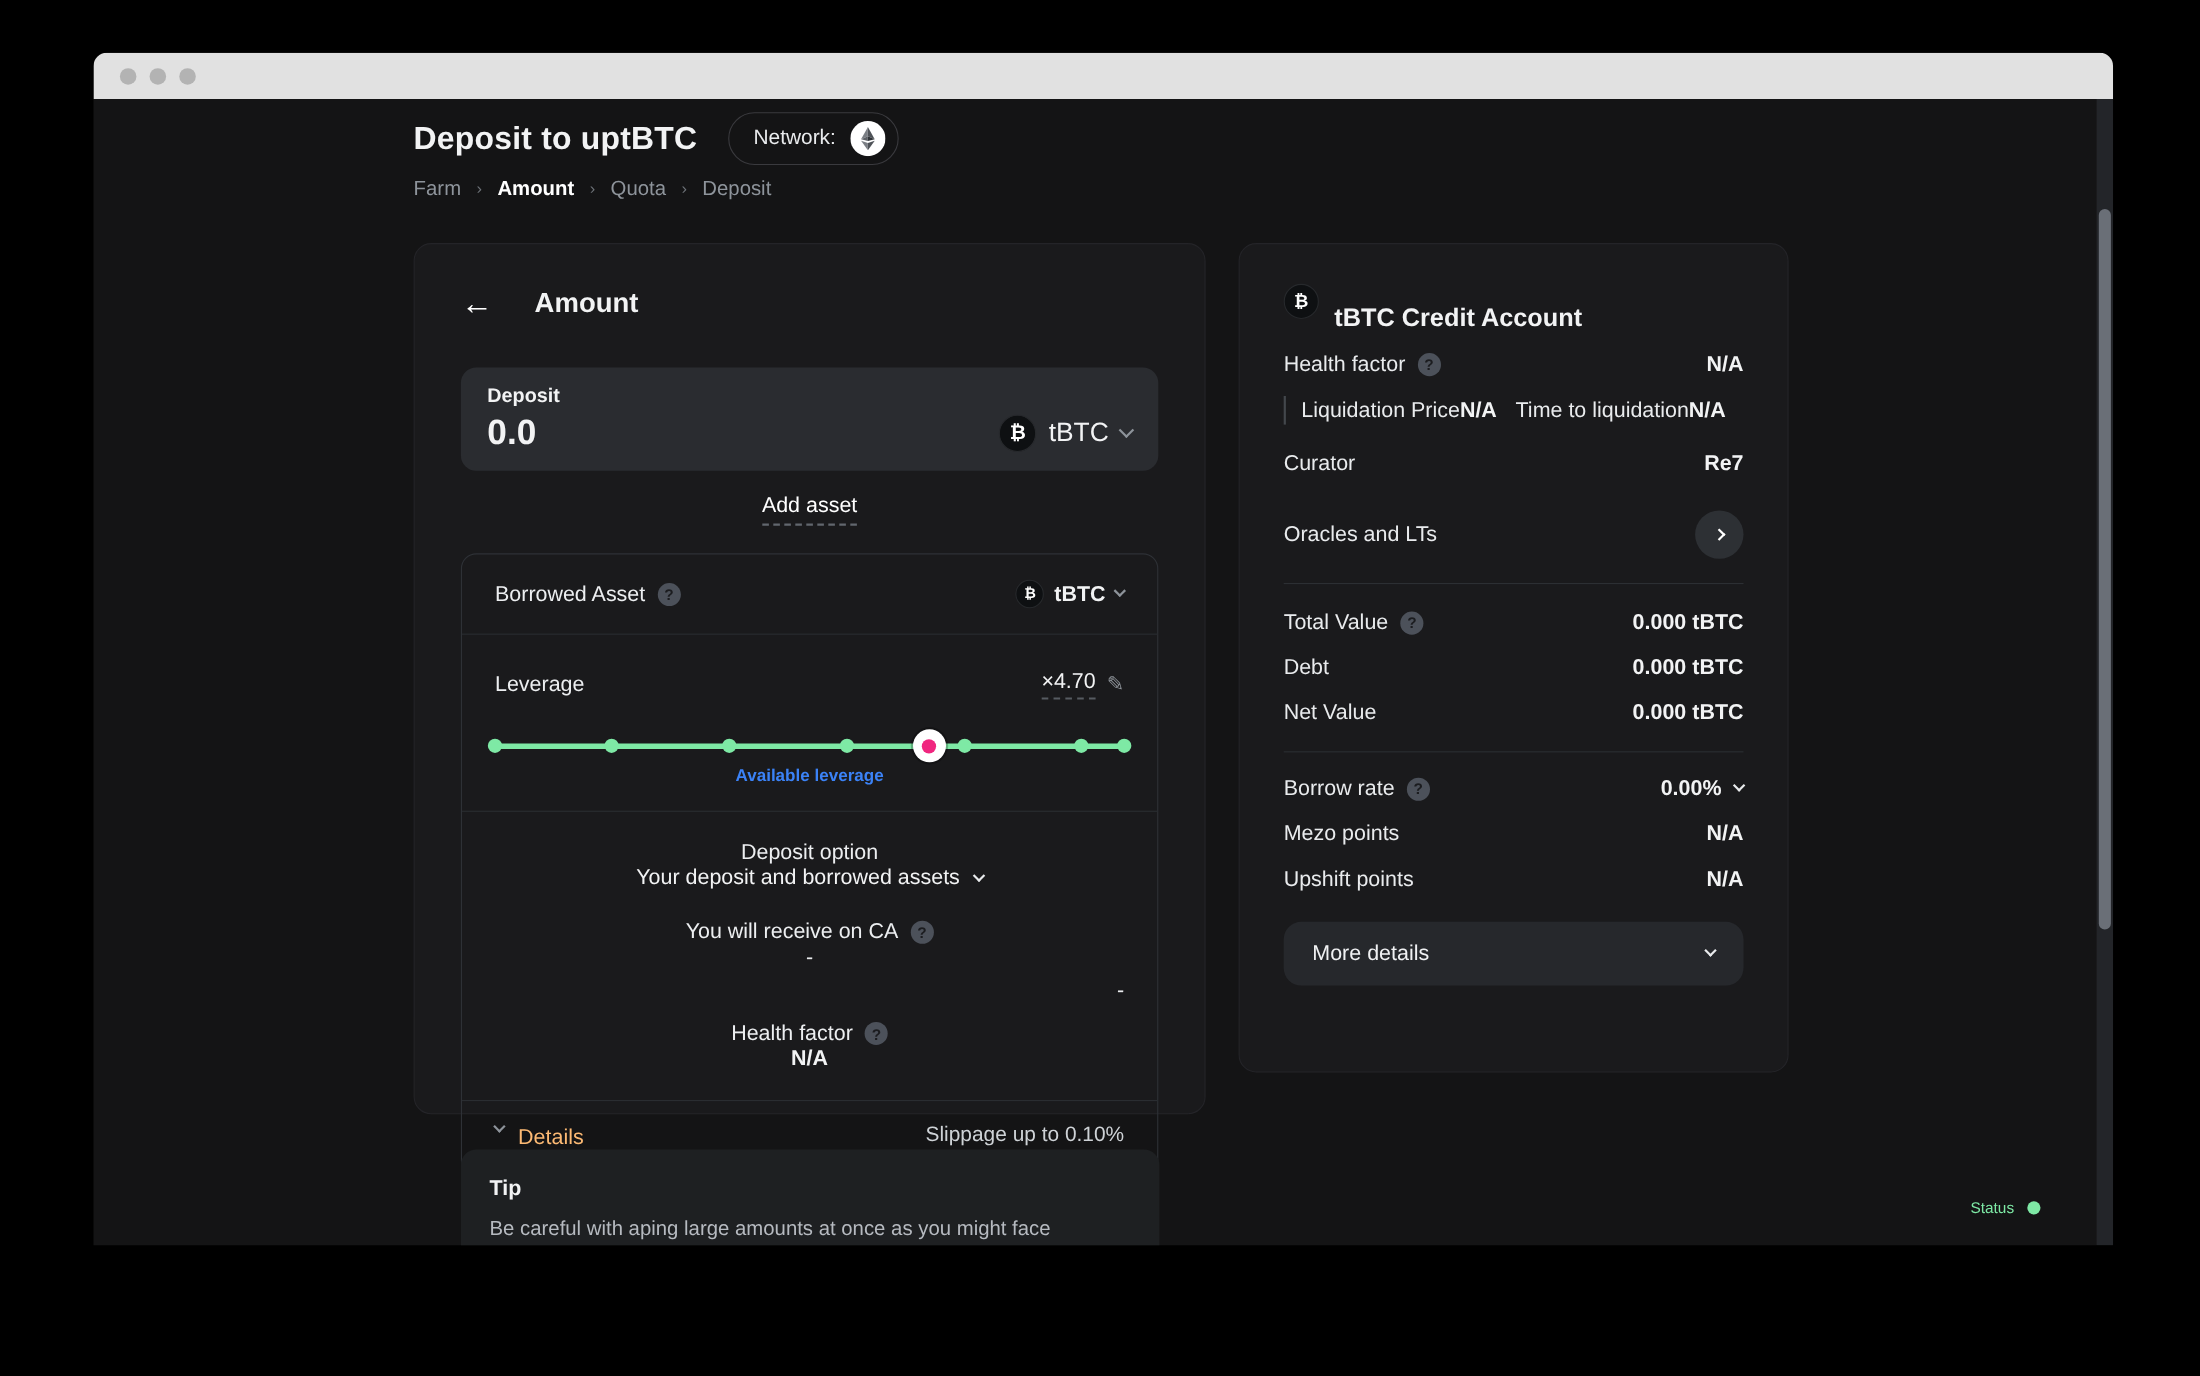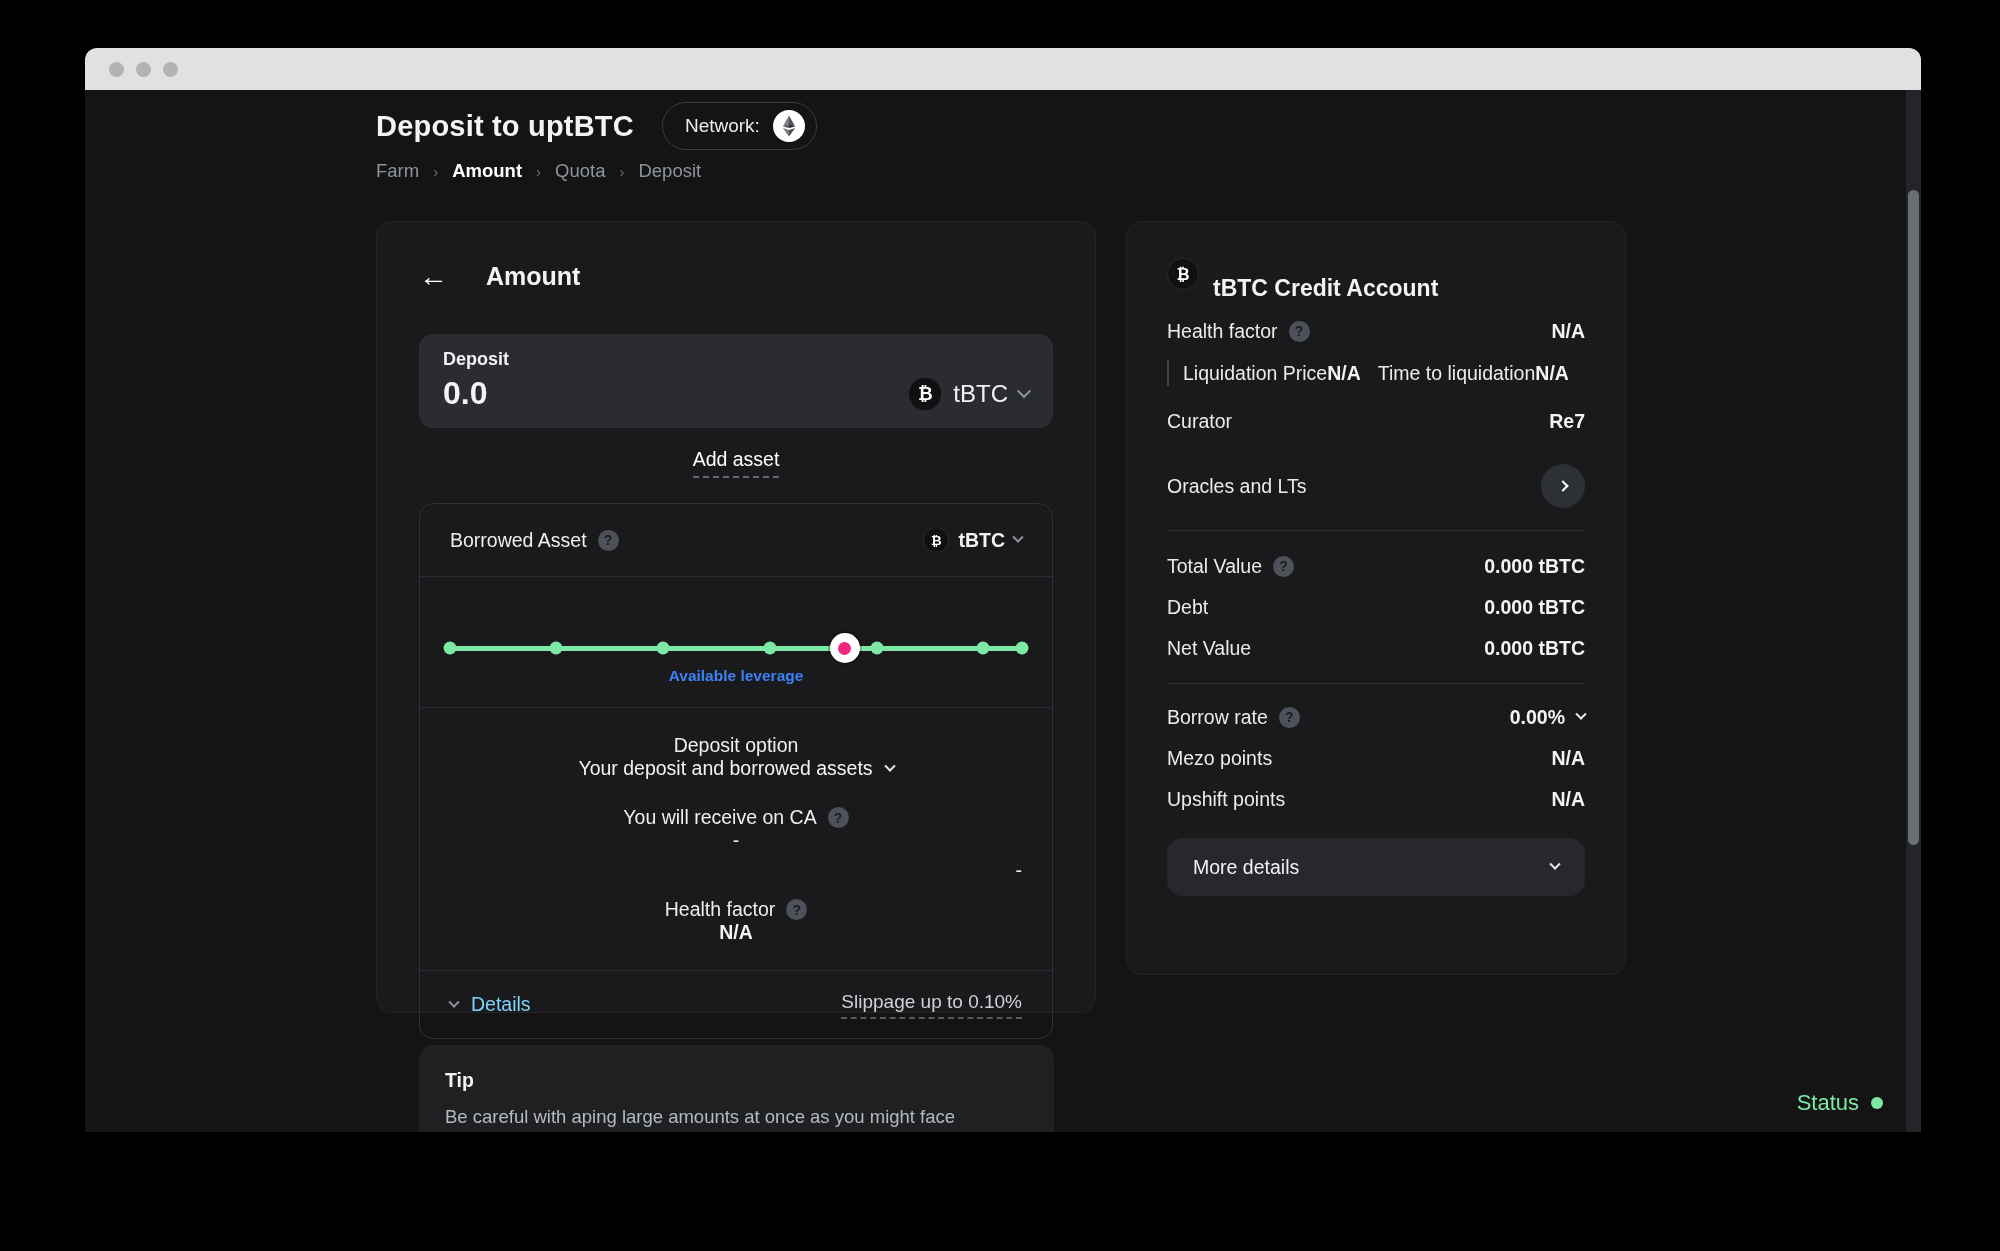--- a/index.html
+++ b/index.html
@@ -90,21 +90,21 @@
   .opt-row { display:flex; justify-content:space-between; align-items:center;flex-direction:column; }
   .opt-value { font-size:19.5px; display:flex; align-items:center; gap:13px; cursor:pointer; }
   .receive-row { margin-top:26px; }
   .plain-val { font-size:19.5px; color:#e9ebed; }
   .dash2 { text-align:right; margin-top:7px; }
   .hf-row { margin-top:16px; }
   .val-bold { font-size:19.5px; font-weight:bold; }
 
   .row-details { border-top:1px solid #2a2d31; height:68px; display:flex; align-items:center;
     justify-content:space-between; padding:0 30px; }
-  .details-left { display:flex; align-items:center; gap:13px; color:#7dd3fc; font-size:19.5px;
+  .details-left { display:flex; gap:13px; color:#fdba74; font-size:19.5px;
     cursor:pointer; }
   .slippage { color:#ced2d6; font-size:19px; border-bottom:2px dashed #565b61;
     padding-bottom:4px; cursor:pointer; }
 
   .tip-card { position:absolute; left:334px; top:955px; width:635px; height:160px;
     background:#1e2022; border-radius:14px; padding:24px 26px; }
   .tip-title { font-size:19.5px; font-weight:bold; }
   .tip-body { margin-top:12px; color:#b6bac0; font-size:18.5px; line-height:1.45; }
 
   
@@ -122,22 +122,22 @@
     align-items:center; }
   .circle-btn { width:44px; height:44px; border-radius:50%; background:#2d3034;
     display:flex; align-items:center; justify-content:center; cursor:pointer; }
   .ca-divider { border-top:1px solid #2c2f33; margin-top:22px; }
   .rate-right { display:flex; align-items:center; gap:12px; cursor:pointer; }
   .more-details { margin-top:26px; height:58px; background:#26282c; border-radius:16px;
     display:flex; align-items:center; justify-content:space-between; padding:0 26px;
     cursor:pointer; }
   .more-details span { font-size:19.5px; color:#f0f1f3; }
 
-  .status { position:absolute; top:1000px; right:38px; display:flex; align-items:center;
-    gap:12px; font-size:22px; cursor:pointer; }
+  .status { position:absolute; top:1000px; right:66px; display:flex; align-items:center;
+    gap:12px; font-size:14px; cursor:pointer; }
   .status-dot { width:12px; height:12px; border-radius:50%; }
 
   .scrollbar { position:absolute; right:0; top:0; width:15px; height:100%; background:#232529; }
   .scroll-thumb { position:absolute; left:2px; top:100px; width:11px; height:655px;
     border-radius:6px; background:#6a6f77; cursor:grab; }
 </style>
 </head>
 <body>
 
 <div class="window">
@@ -206,20 +206,27 @@
             <span class="qmark"></span>
           </div>
           <div class="chip-sm">
             <span class="coin coin-sm">₿</span>
             <span class="token-name">tBTC</span>
             <span class="chev sm"></span>
           </div>
         </div>
 
         <div class="row-leverage">
+          <div class="lev-head">
+            <span class="label-wrap">Leverage</span>
+            <span class="lev-right">
+              <span class="lev-value">×4.70</span>
+              <span class="pencil-icon">✎</span>
+            </span>
+          </div>
           <div class="slider">
             <div class="lev-track" style="background: rgb(126, 233, 165);">
                 <span class="lev-dot" style="left: 0%; background: rgb(126, 233, 165);"></span>
                 <span class="lev-dot" style="left: 18.6%; background: rgb(126, 233, 165);"></span>
                 <span class="lev-dot" style="left: 37.3%; background: rgb(126, 233, 165);"></span>
                 <span class="lev-dot" style="left: 56%; background: rgb(126, 233, 165);"></span>
                 <span class="lev-dot" style="left: 74.6%; background: rgb(126, 233, 165);"></span>
                 <span class="lev-dot" style="left: 93.2%; background: rgb(126, 233, 165);"></span>
                 <span class="lev-dot" style="left: 100%; background: rgb(126, 233, 165);"></span>
               </div>

